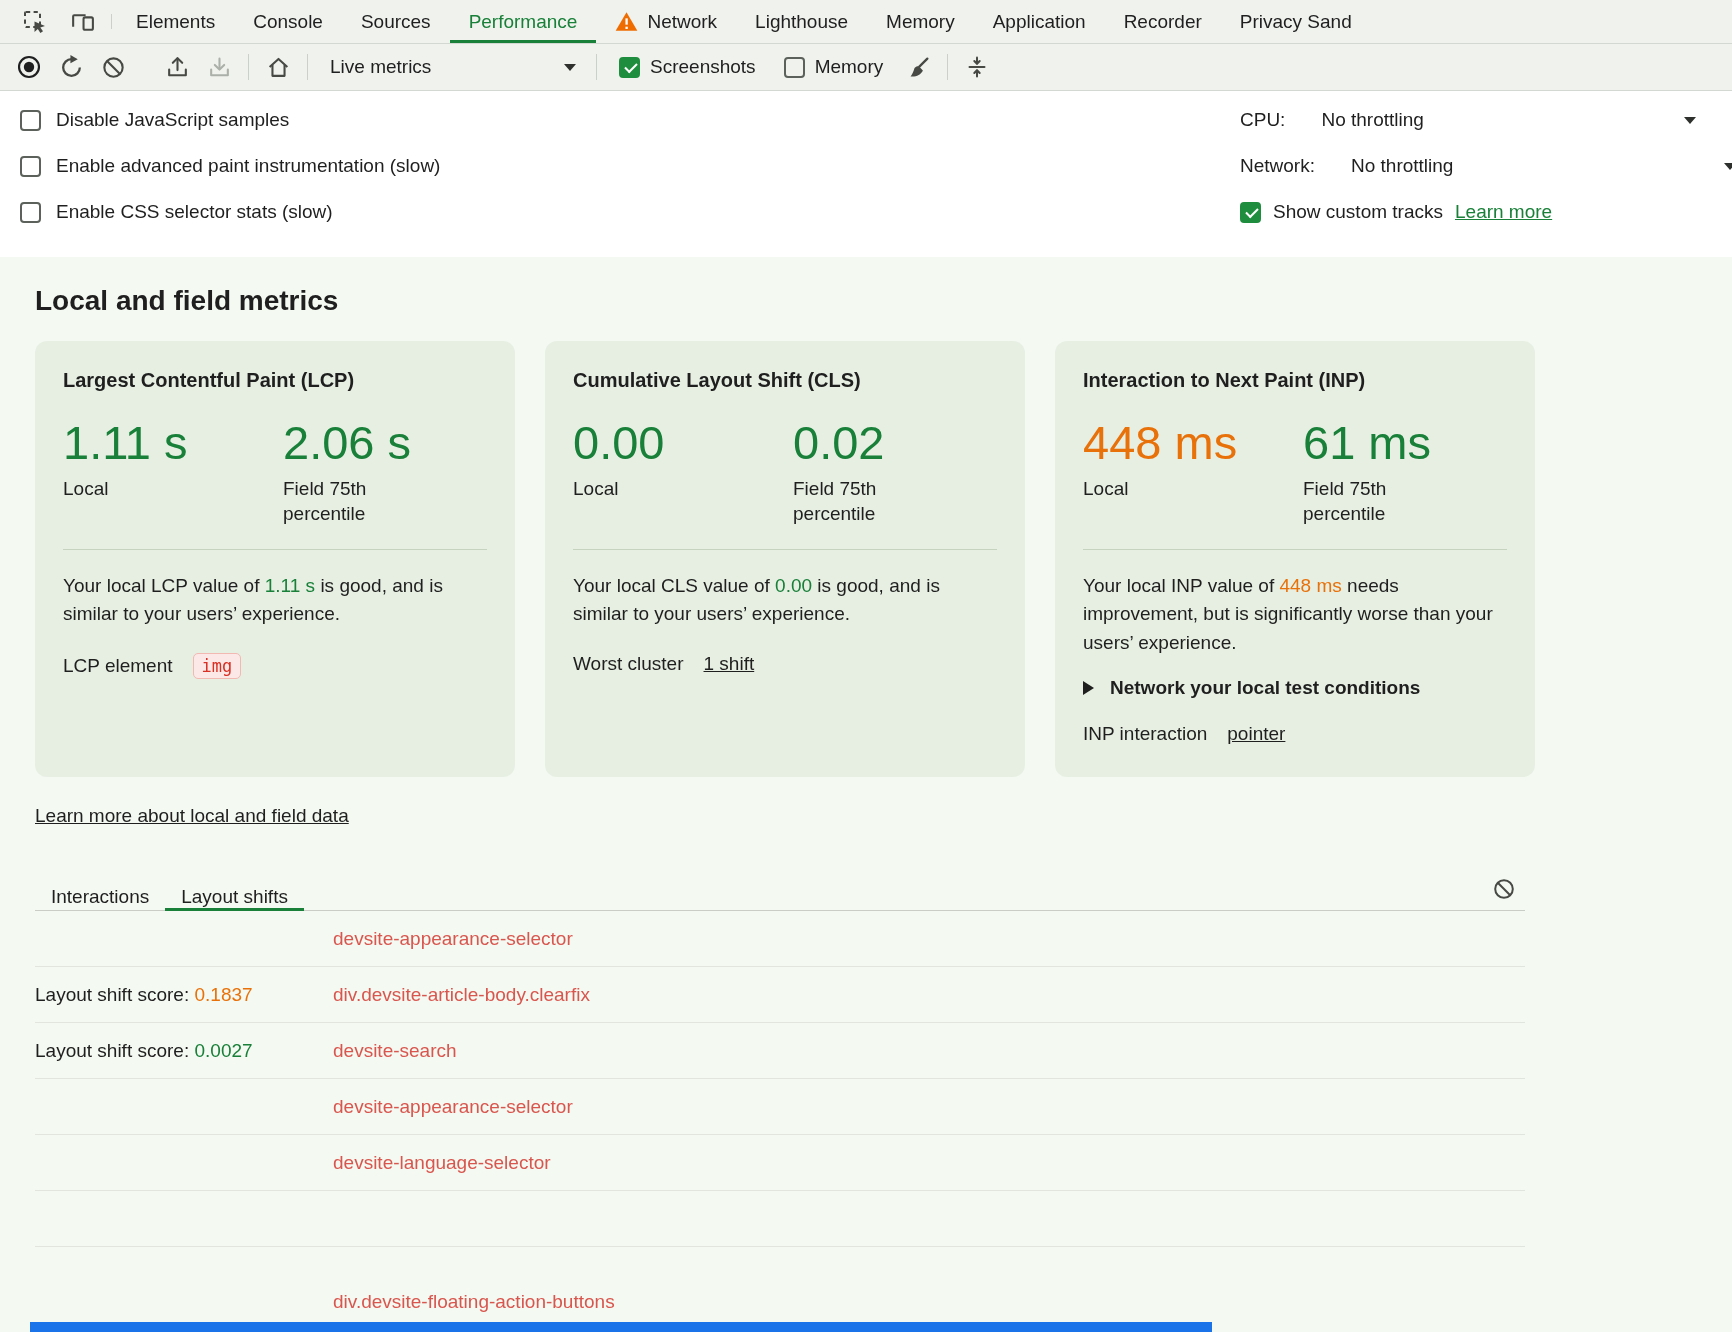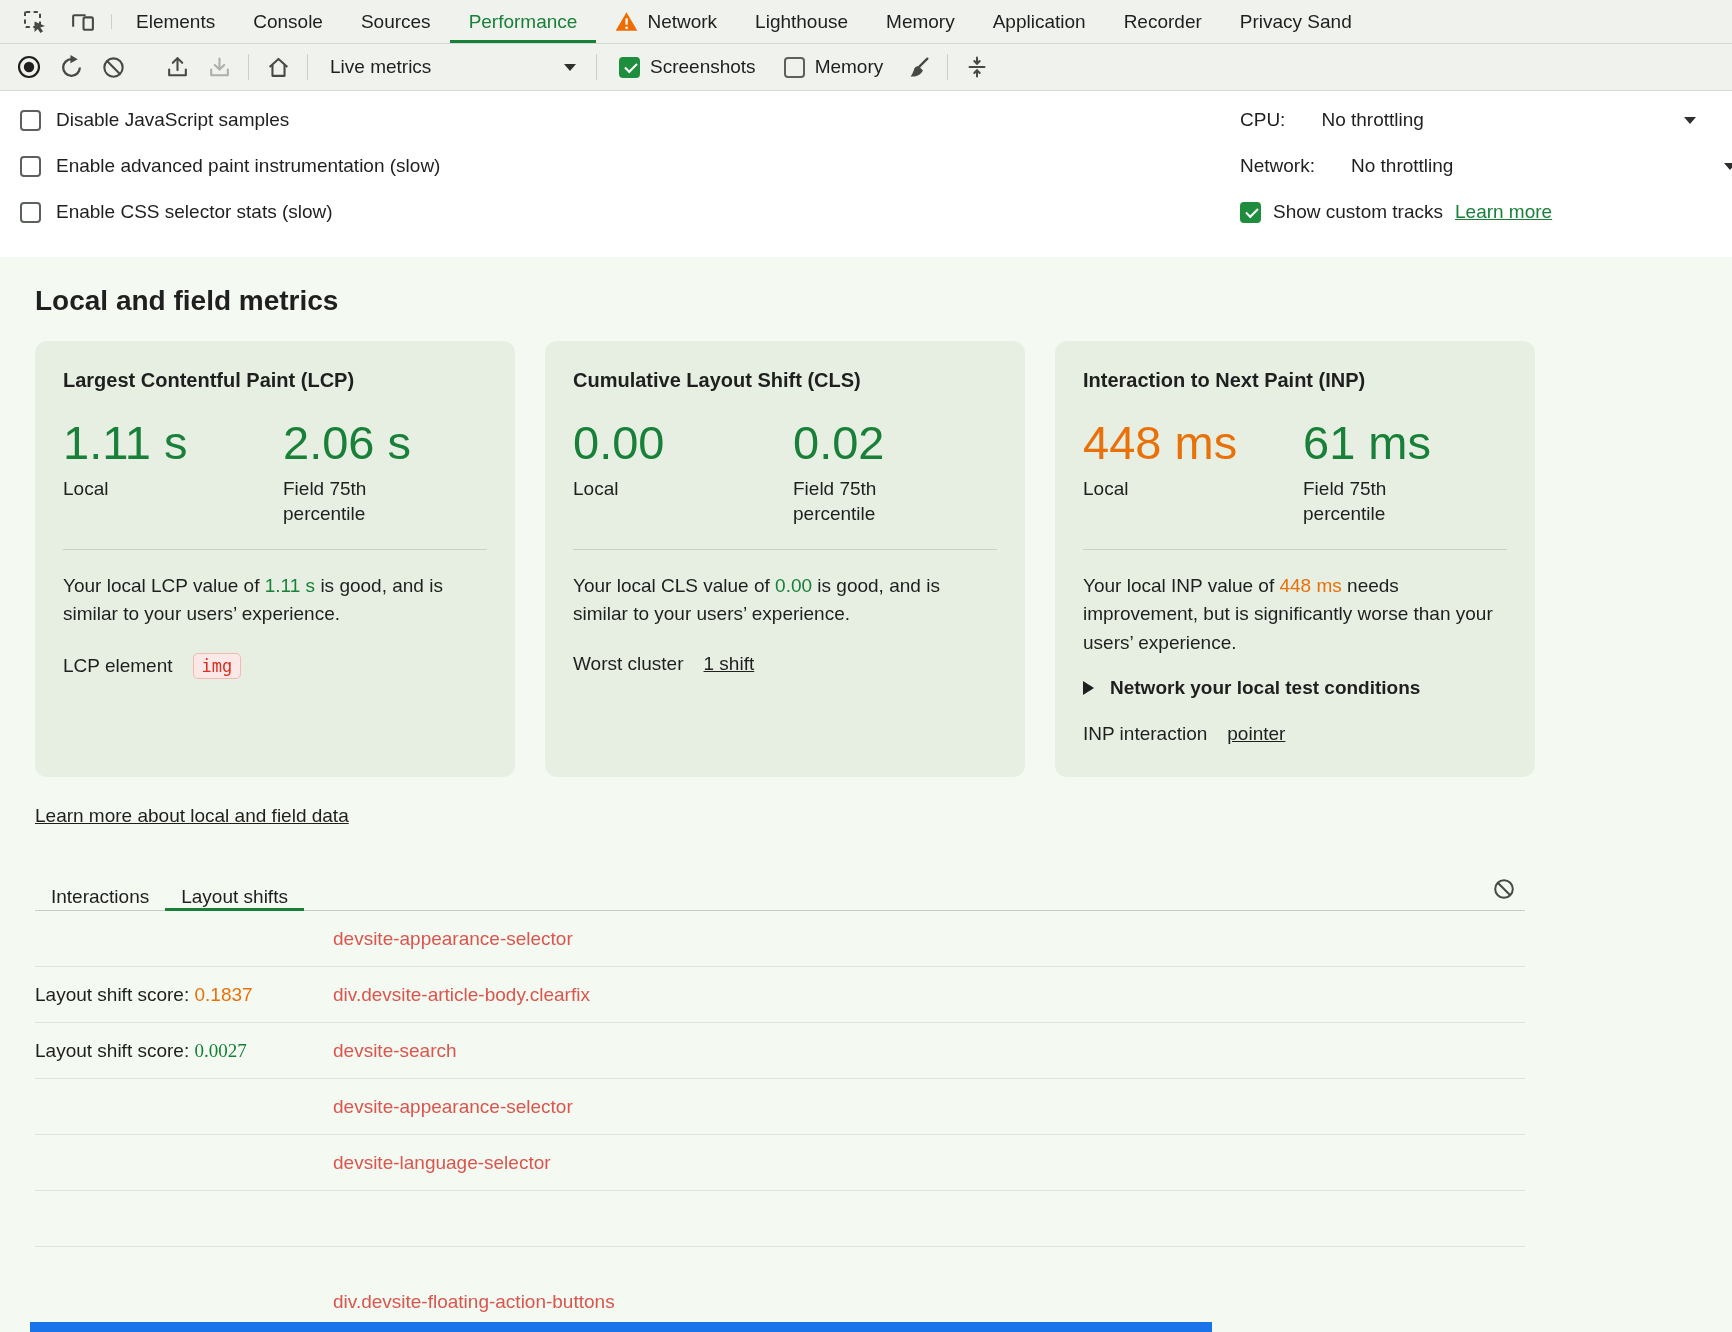--- a/index.html
+++ b/index.html
@@ -71,21 +71,21 @@
   .log { margin-top:40px; width:1490px; }
   .log-tabs { display:flex; align-items:center; height:44px; border-bottom:1px solid #c9cdc6; }
   .log-tab { padding:0 16px; height:44px; display:flex; align-items:flex-end; border-bottom:3px solid transparent; margin-bottom:-1px; cursor:pointer; }
   .log-tab.active { border-bottom-color:#188038; }
   .log-clear { margin-left:auto; }
   .log-row { display:flex; align-items:center; height:56px; border-bottom:1px solid #e1e5de; cursor:pointer; }
   .log-row.tall { height:92px; align-items:flex-start; padding-top:44px; border-bottom:none; }
   .score-cell { width:298px; flex:none; }
   .node-link { color:#d9564e; cursor:pointer; }
   .score-val.orange { color:#e8710a; }
-  .score-val.green  { color:#188038;font-family:Liberation Serif, serif; }
+  .score-val.green  { color:#188038; }
 
   .blue-bar { position:absolute; left:30px; bottom:0; width:1182px; height:10px; background:#1a73e8; }
 </style>
 </head>
 <body>
 
 <div class="tabbar">
   <span class="tb-icon">
     <svg width="27" height="27" viewBox="0 0 27 27">
       <rect x="4" y="4" width="15" height="15" rx="1" fill="none" stroke="#464944" stroke-width="2" stroke-dasharray="4.2 3.4"></rect>

